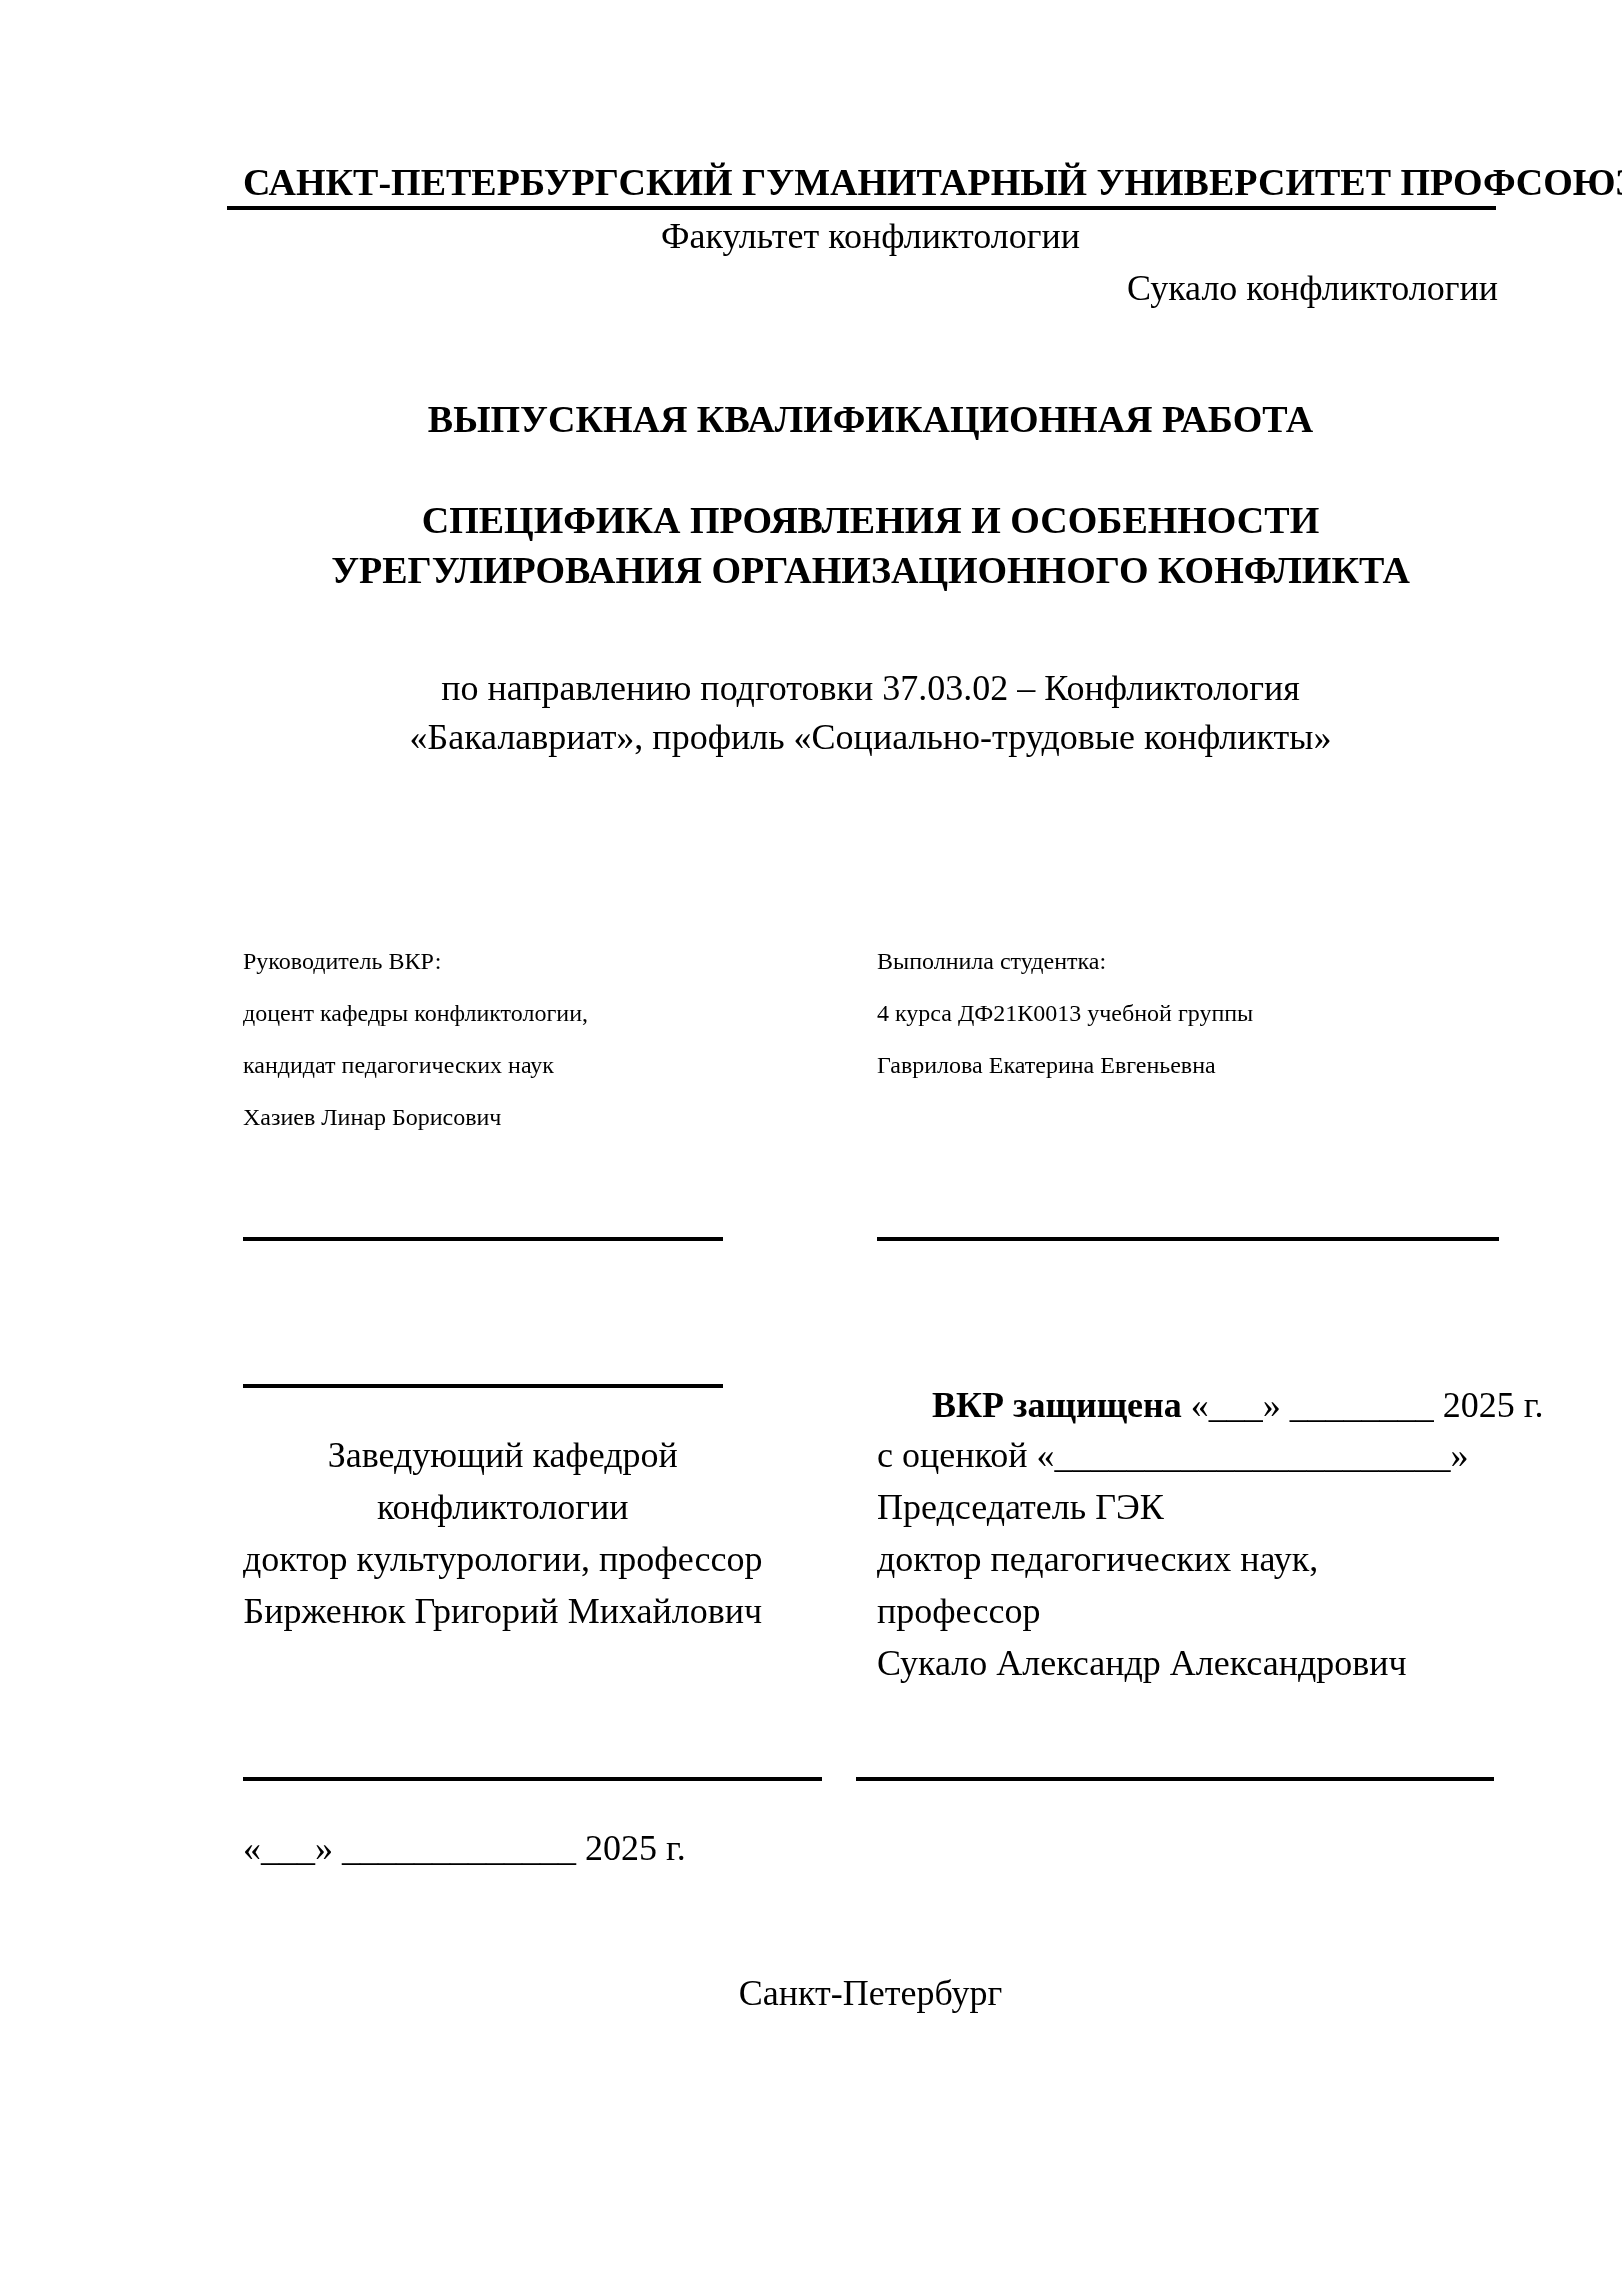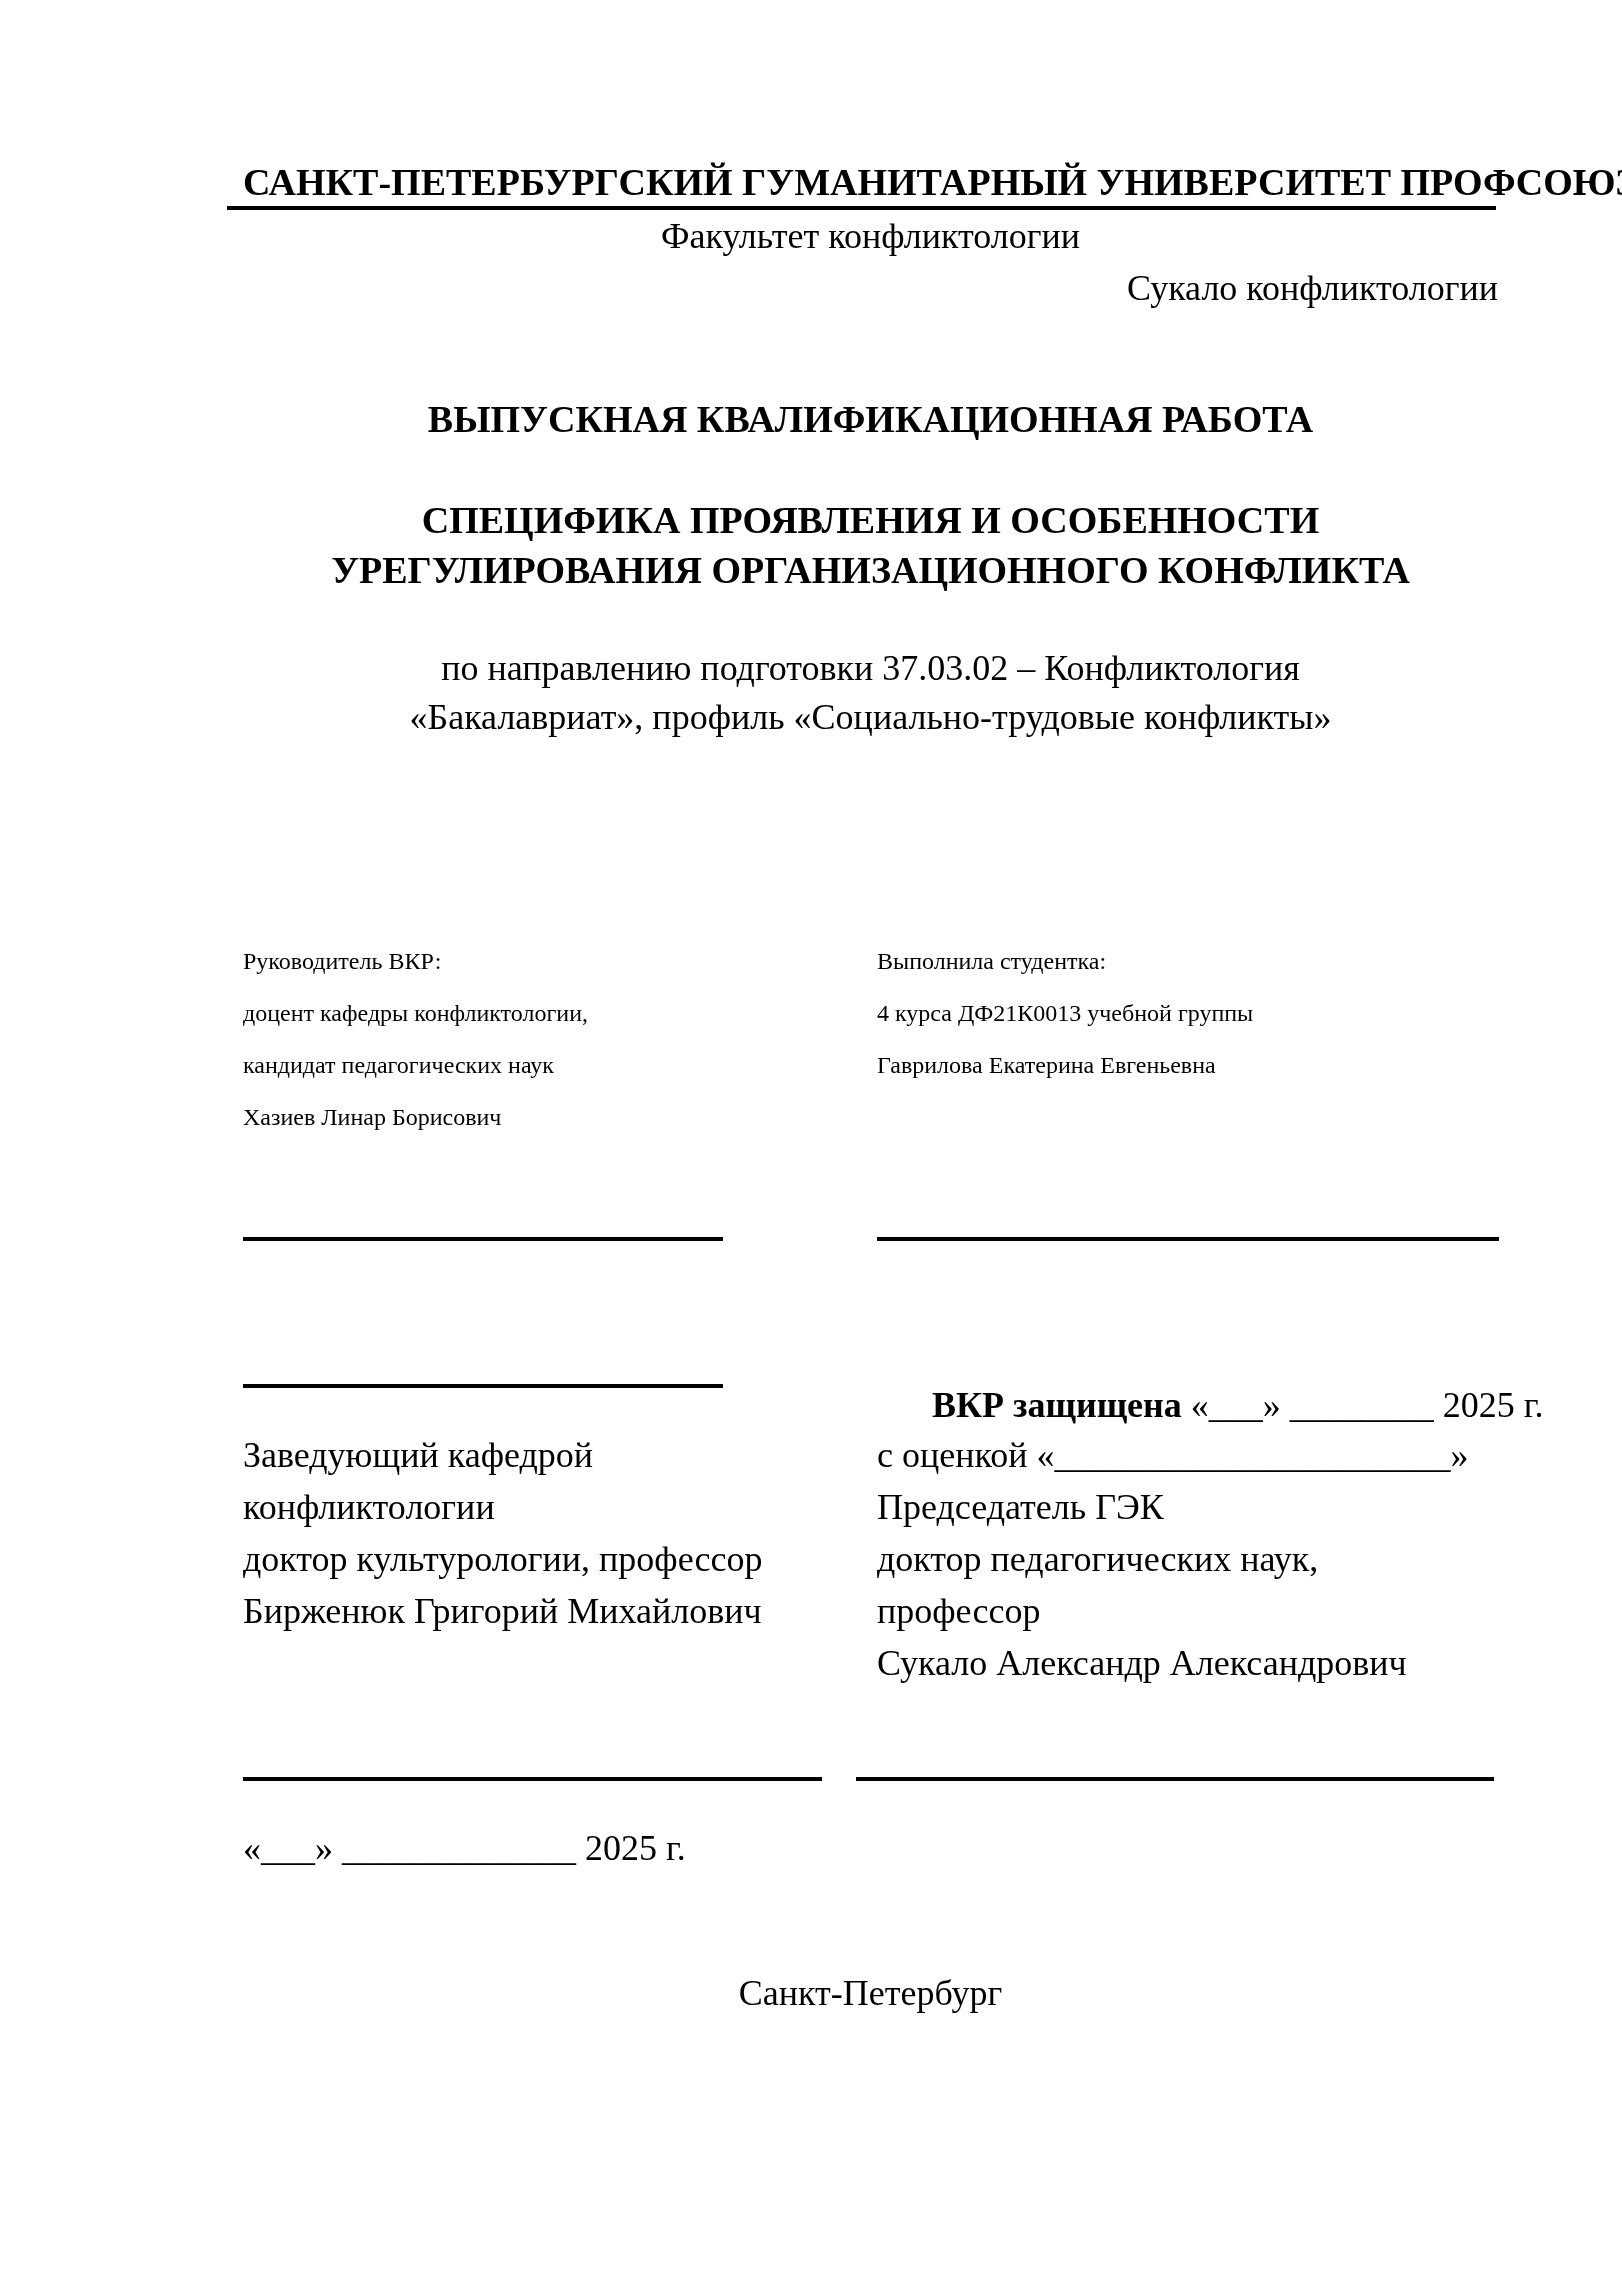--- a/index.html
+++ b/index.html
@@ -35,21 +35,21 @@
   .t49b { font-size: 38px; line-height: 38px; font-weight: bold; }
   .rule {
     background: #000000;
     height: 3.9px;
   }
   .sig-line {
     background: #000000;
     height: 3.9px;
   }
   .two-line { font-size: 38px; line-height: 50px; font-weight: bold; text-align: center; white-space: nowrap; }
-  .program-block { font-size: 36px; line-height: 49px; text-align: center; white-space: nowrap; }
+  .program-block { font-size: 36px; line-height: 49px; text-align: center; white-space: nowrap; margin-top: 20px; }
   .col-block { font-size: 24px; line-height: 52px; text-align: left; white-space: nowrap; }
   .col-block-lower { font-size: 36px; line-height: 52px; text-align: left; white-space: nowrap; }
   .defense-line { font-size: 36px; line-height: 36px; white-space: pre; }
   .defense-line .bold { font-weight: bold; }
 </style>
 </head>
 <body>
 
 <div class="page">
 
@@ -88,21 +88,21 @@
 
   <div class="abs sig-line" style="top:1237px; left:243px; width:480px;"></div>
   <div class="abs sig-line" style="top:1237px; left:877px; width:622px;"></div>
 
   <div class="abs sig-line" style="top:1384px; left:243px; width:480px;"></div>
 
   <div class="abs defense-line" style="top:1351px; left:896px;">
     <span class="bold">ВКР защищена</span><span> «___» ________ 2025 г.</span>
   </div>
 
-  <div class="abs col-block-lower" style="top:1429px; left:243px;">
+  <div class="abs col-block-lower" style="top:1429px; left:243px;text-align:center;">
     <div>Заведующий кафедрой</div>
     <div>конфликтологии</div>
     <div>доктор культурологии, профессор</div>
     <div>Бирженюк Григорий Михайлович</div>
   </div>
 
   <div class="abs col-block-lower" style="top:1429px; left:877px;">
     <div>с оценкой «______________________»</div>
     <div>Председатель ГЭК</div>
     <div>доктор педагогических наук,</div>

